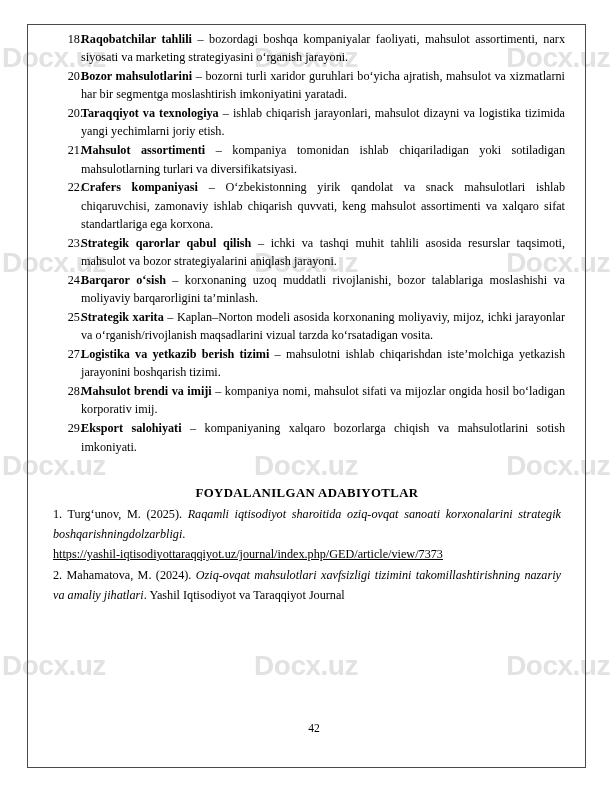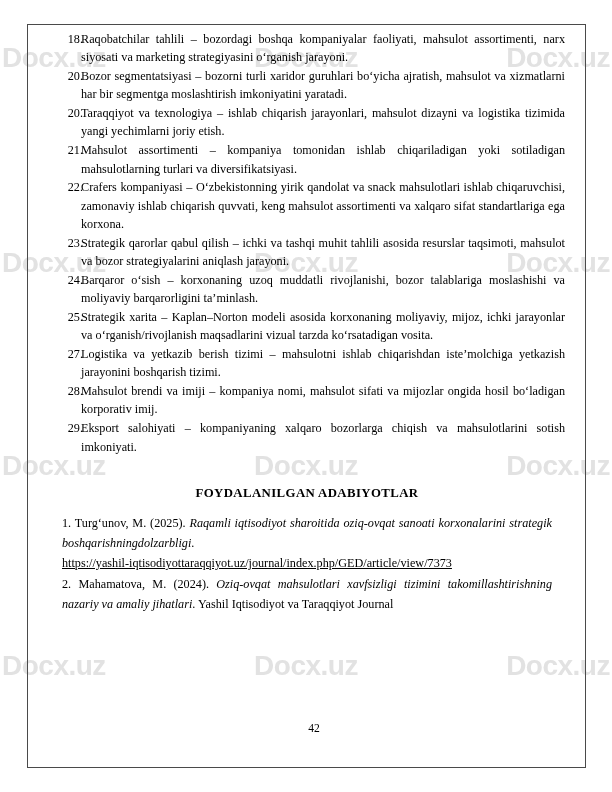--- a/index.html
+++ b/index.html
@@ -80,39 +80,39 @@
   }
   ol.numlist > li .num {
     position: absolute;
     left: 12px;
     top: 0;
     width: 22px;
     text-align: right;
     font-size: 12.2px;
   }
   .term {
-    font-weight: normal;
+    font-weight: bold;
   }
   .dash {
     font-weight: normal;
   }
 
   
   #refs-heading {
     text-align: center;
     font-weight: bold;
     font-size: 12.8px;
     letter-spacing: 0.4px;
     margin-top: 30px;
     margin-bottom: 3px;
   }
 
   ol.reflist {
     list-style: none;
-    margin: 13px;
+    margin: 4px;
     padding: 0;
   }
   ol.reflist > li {
     position: relative;
     font-size: 12.2px;
     line-height: 1.62;
     text-align: justify;
     text-justify: inter-word;
     margin-bottom: 1px;
   }
@@ -164,21 +164,21 @@
     <span class="wm">Docx.uz</span>
   </div>
 </div>
 
 <div id="page-frame"></div>
 
 <div id="content">
 
   <ol class="numlist" id="glossary-list">
       <li><span class="num">18.</span><span class="term">Raqobatchilar tahlili</span><span class="dash"> – </span><span>bozordagi boshqa kompaniyalar faoliyati, mahsulot assortimenti, narx siyosati va marketing strategiyasini o‘rganish jarayoni.</span></li>
-      <li><span class="num">20.</span><span class="term">Bozor segmentatsiyasi</span><span class="dash"> – </span><span>bozorni turli xaridor guruhlari bo‘yicha ajratish, mahsulot va xizmatlarni har bir segmentga moslashtirish imkoniyatini yaratadi.</span></li>
+      <li><span class="num">20.</span><span class="term">Bozor mahsulotlarini</span><span class="dash"> – </span><span>bozorni turli xaridor guruhlari bo‘yicha ajratish, mahsulot va xizmatlarni har bir segmentga moslashtirish imkoniyatini yaratadi.</span></li>
       <li><span class="num">20.</span><span class="term">Taraqqiyot va texnologiya</span><span class="dash"> – </span><span>ishlab chiqarish jarayonlari, mahsulot dizayni va logistika tizimida yangi yechimlarni joriy etish.</span></li>
       <li><span class="num">21.</span><span class="term">Mahsulot assortimenti</span><span class="dash"> – </span><span>kompaniya tomonidan ishlab chiqariladigan yoki sotiladigan mahsulotlarning turlari va diversifikatsiyasi.</span></li>
       <li><span class="num">22.</span><span class="term">Crafers kompaniyasi</span><span class="dash"> – </span><span>O‘zbekistonning yirik qandolat va snack mahsulotlari ishlab chiqaruvchisi, zamonaviy ishlab chiqarish quvvati, keng mahsulot assortimenti va xalqaro sifat standartlariga ega korxona.</span></li>
       <li><span class="num">23.</span><span class="term">Strategik qarorlar qabul qilish</span><span class="dash"> – </span><span>ichki va tashqi muhit tahlili asosida resurslar taqsimoti, mahsulot va bozor strategiyalarini aniqlash jarayoni.</span></li>
       <li><span class="num">24.</span><span class="term">Barqaror o‘sish</span><span class="dash"> – </span><span>korxonaning uzoq muddatli rivojlanishi, bozor talablariga moslashishi va moliyaviy barqarorligini ta’minlash.</span></li>
       <li><span class="num">25.</span><span class="term">Strategik xarita</span><span class="dash"> – </span><span>Kaplan–Norton modeli asosida korxonaning moliyaviy, mijoz, ichki jarayonlar va o‘rganish/rivojlanish maqsadlarini vizual tarzda ko‘rsatadigan vosita.</span></li>
       <li><span class="num">27.</span><span class="term">Logistika va yetkazib berish tizimi</span><span class="dash"> – </span><span>mahsulotni ishlab chiqarishdan iste’molchiga yetkazish jarayonini boshqarish tizimi.</span></li>
       <li><span class="num">28.</span><span class="term">Mahsulot brendi va imiji</span><span class="dash"> – </span><span>kompaniya nomi, mahsulot sifati va mijozlar ongida hosil bo‘ladigan korporativ imij.</span></li>
       <li><span class="num">29.</span><span class="term">Eksport salohiyati</span><span class="dash"> – </span><span>kompaniyaning xalqaro bozorlarga chiqish va mahsulotlarini sotish imkoniyati.</span></li>
     </ol>

